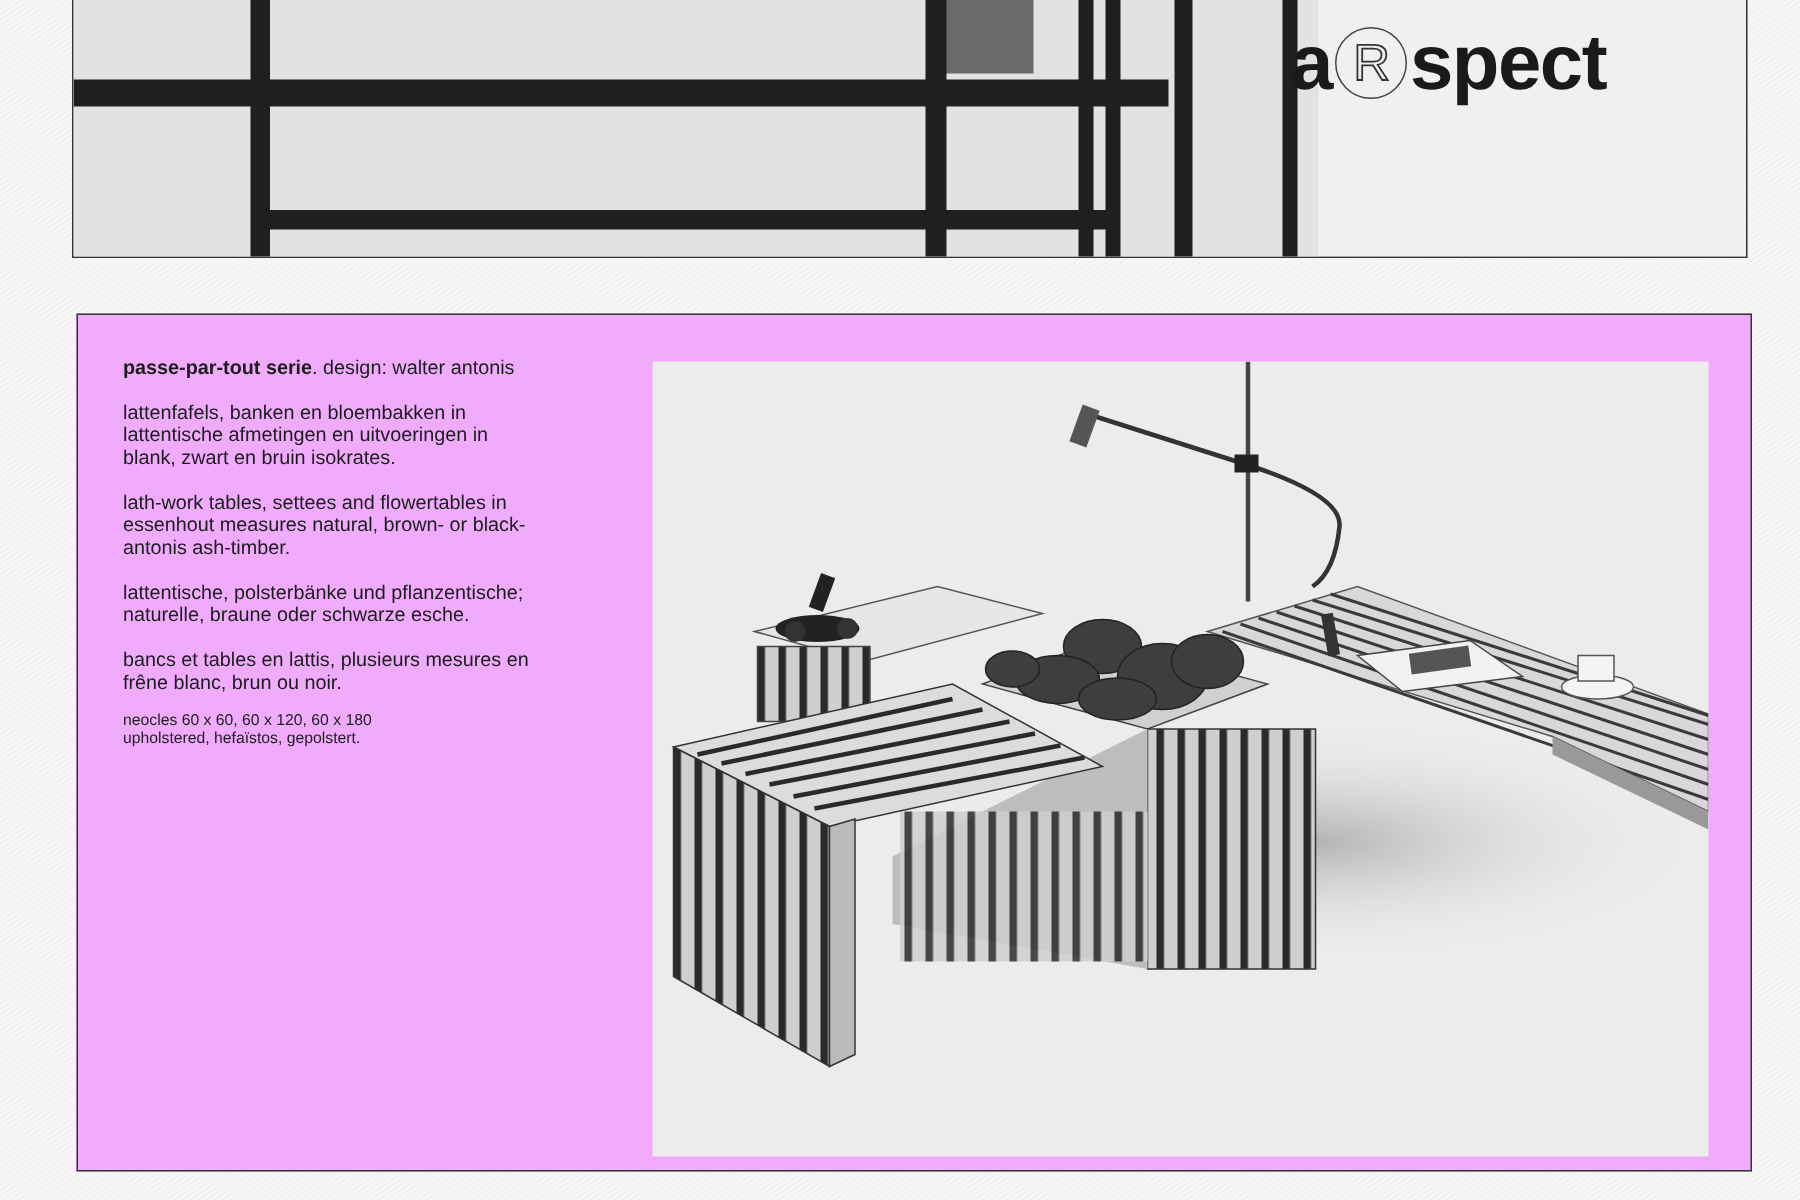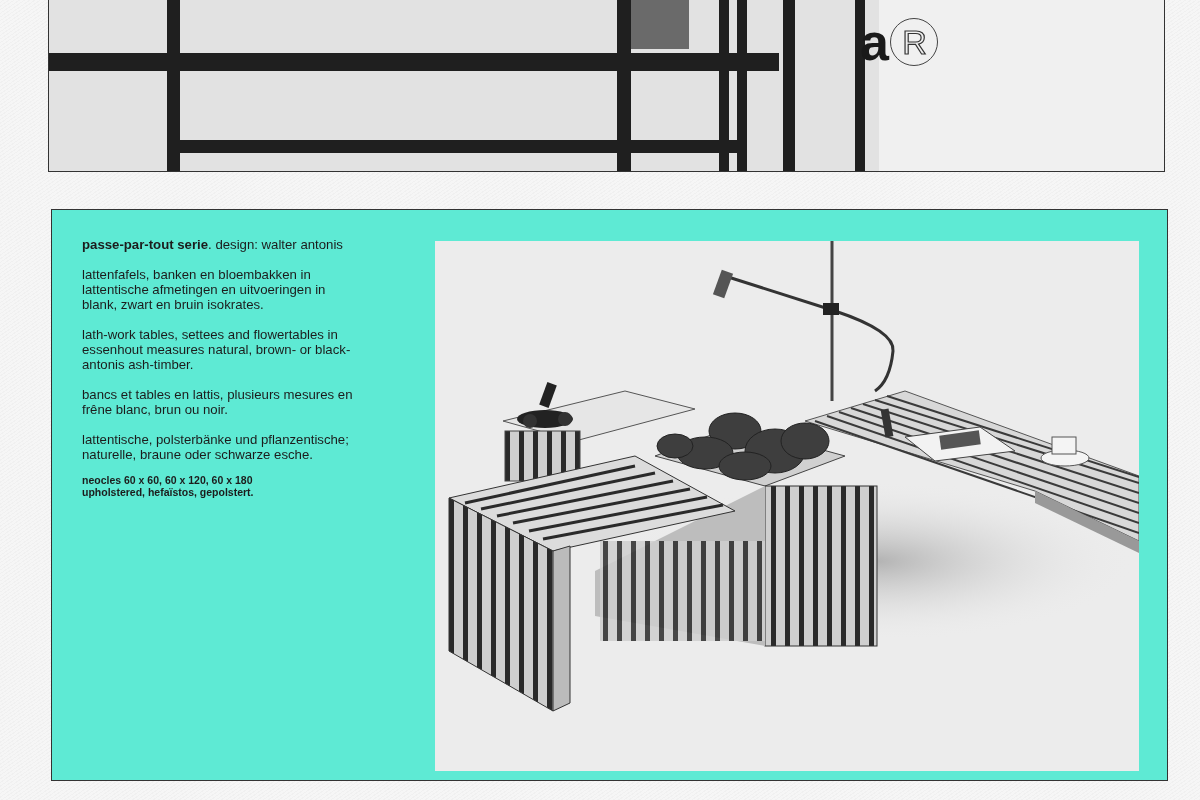--- a/index.html
+++ b/index.html
@@ -32,26 +32,26 @@
   .logo .reg {
     display:inline-flex; align-items:center; justify-content:center;
     width:46px; height:46px; border:1.5px solid #444; border-radius:50%;
     font-size:34px; font-weight:normal; color:#f0f0f0;
     -webkit-text-stroke:1.2px #333; margin:0 2px;
   }
 
   
   .content-panel {
     position:absolute; left:51px; top:209px; width:1117px; height:572px;
-    border:1.5px solid #333; box-sizing:border-box; background:#5eead4;
+    border:1.5px solid #333; box-sizing:border-box; background:#f0abfc;
   }
   .text-col { position:absolute; left:30px; top:27px; width:330px; font-size:13.2px; line-height:15px; }
   .text-col p { margin:0 0 15px 0; }
   .text-col .lead b { font-weight:bold; }
-  .text-col .specs { font-size:10.5px; line-height:11.8px; margin-top:-2px;font-weight:bold; }
+  .text-col .specs { font-size:10.5px; line-height:11.8px; margin-top:-2px; }
   .text-col .specs div { white-space:nowrap; }
 
   .photo {
     position:absolute; left:383px; top:31px; width:704px; height:530px;
     background:#ececec; overflow:hidden;
   }
   .photo svg { position:absolute; left:0; top:0; }
 </style>
 </head>
 <body>
@@ -70,43 +70,44 @@
     <div class="bar" style="left:670px;top:0;width:10px;height:174px;"></div>
     <div class="bar" style="left:688px;top:0;width:10px;height:174px;"></div>
     <div class="bar" style="left:734px;top:0;width:12px;height:174px;"></div>
     <div class="bar" style="left:806px;top:0;width:10px;height:174px;"></div>
   </div>
   <div class="logo-area"></div>
 </div>
 <div class="logo">
   <span>a</span>
   <span class="reg">R</span>
+  <span>spect</span>
 </div>
 
 <div class="content-panel">
   <div class="text-col">
     <p class="lead"><b>passe-par-tout serie</b><span>. design: walter antonis</span></p>
 
     <p>
       <span>lattenfafels, banken en bloembakken in</span><br>
       <span>lattentische afmetingen en uitvoeringen in</span><br>
       <span>blank, zwart en bruin isokrates.</span>
     </p>
     <p>
       <span>lath-work tables, settees and flowertables in</span><br>
       <span>essenhout measures natural, brown- or black-</span><br>
       <span>antonis ash-timber.</span>
     </p>
     <p>
+      <span>lattentische, polsterbänke und pflanzentische;</span><br>
+      <span>naturelle, braune oder schwarze esche.</span>
+    </p>
+    <p>
       <span>bancs et tables en lattis, plusieurs mesures en</span><br>
       <span>frêne blanc, brun ou noir.</span>
-    </p>
-    <p>
-      <span>lattentische, polsterbänke und pflanzentische;</span><br>
-      <span>naturelle, braune oder schwarze esche.</span>
     </p>
     <div class="specs">
       <div>neocles 60 x 60, 60 x 120, 60 x 180</div>
       <div>upholstered, hefaïstos, gepolstert.</div>
     </div>
   </div>
 
   <div class="photo">
     <svg width="704" height="530" viewBox="0 0 704 530">
       <defs>

